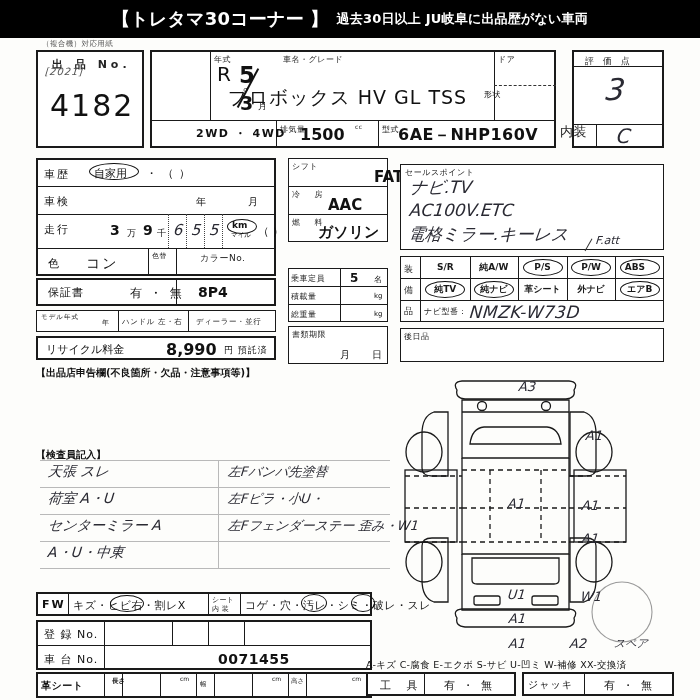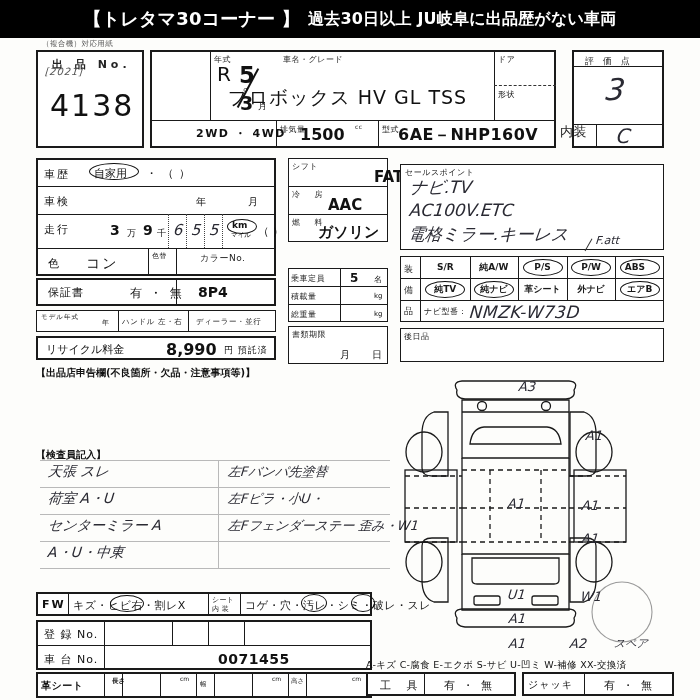--- a/index.html
+++ b/index.html
@@ -16,21 +16,21 @@
 
   
   .banner{
     position:absolute; left:0; top:0; width:700px; height:38px;
     background:#000; color:#fff;
     display:flex; align-items:center; justify-content:center;
     font-size:18.5px; font-weight:bold; letter-spacing:.2px;
     white-space:nowrap;
   }
   .banner .b1{ font-size:18px; }
-  .banner .b2{ font-size:16px; margin-left:8px; }
+  .banner .b2{ font-size:13px; margin-left:8px; }
 
   .microline{
     position:absolute; left:42px; top:39px;
     font-size:7.5px; color:#5b5b5b; letter-spacing:.4px;
   }
 
   
   .bx{ position:absolute; border:1px solid #1a1a1a; background:#fff; }
   .bx.thick{ border-width:2.4px; }
   .lbl{ position:absolute; font-size:8px; font-weight:normal; color:#242424; letter-spacing:.5px; }
@@ -59,21 +59,21 @@
   #year-cell-v{ left:210px; top:50px; height:70px; }
   #door-cell-v{ left:494px; top:50px; height:70px; }
   #row2-h{ left:150px; top:120px; width:406px; }
   #door-shape-h{ left:494px; top:85px; width:62px; border-top:1px dashed #333; height:0; }
   #cc-v{ left:276px; top:120px; height:28px; }
   #kata-v{ left:378px; top:120px; height:28px; }
 
   #l-nenshiki{ left:214px; top:54px; }
   #l-shamei  { left:283px; top:54px; }
   #l-door    { left:498px; top:54px; }
-  #l-keijou  { left:498px; top:89px; }
+  #l-keijou  { left:484px; top:89px; }
   #l-haiki   { left:280px; top:124px; }
   #l-cc      { left:355px; top:123px; font-size:6px; }
   #l-kata    { left:382px; top:124px; }
 
   #v-year-r { left:217px; top:62px; font-size:20px; }
   #v-year-n { left:239px; top:62px; font-size:23px; font-weight:bold; }
   #v-month-n{ left:240px; top:92px; font-size:19px; font-weight:bold; }
   #v-month-l{ left:258px; top:100px; font-size:9px; }
   #year-slash{
     position:absolute; left:247px; top:66px; width:1.8px; height:44px;
@@ -288,21 +288,21 @@
 
   <div class="banner">
     <span class="b1">【トレタマ30コーナー 】</span>
     <span class="b2">過去30日以上 JU岐阜に出品歴がない車両</span>
   </div>
   <div class="microline">（複合機）対応用紙</div>
 
   <div class="bx thick" id="lotbox"></div>
   <div class="lbl" id="lot-label">出 品 No.</div>
   <div class="val hand" id="lot-year">[2021]</div>
-  <div class="val" id="lot-num">4138</div>
+  <div class="val" id="lot-num">4182</div>
 
   <div class="bx thick" id="topinfo"></div>
   <div class="vline" id="year-cell-v"></div>
   <div class="vline" id="door-cell-v"></div>
   <div class="hline" id="row2-h"></div>
   <div class="dline" id="door-shape-h"></div>
   <div class="vline" id="cc-v"></div>
   <div class="vline" id="kata-v"></div>
 
   <div class="lbl" id="l-nenshiki">年式</div>

